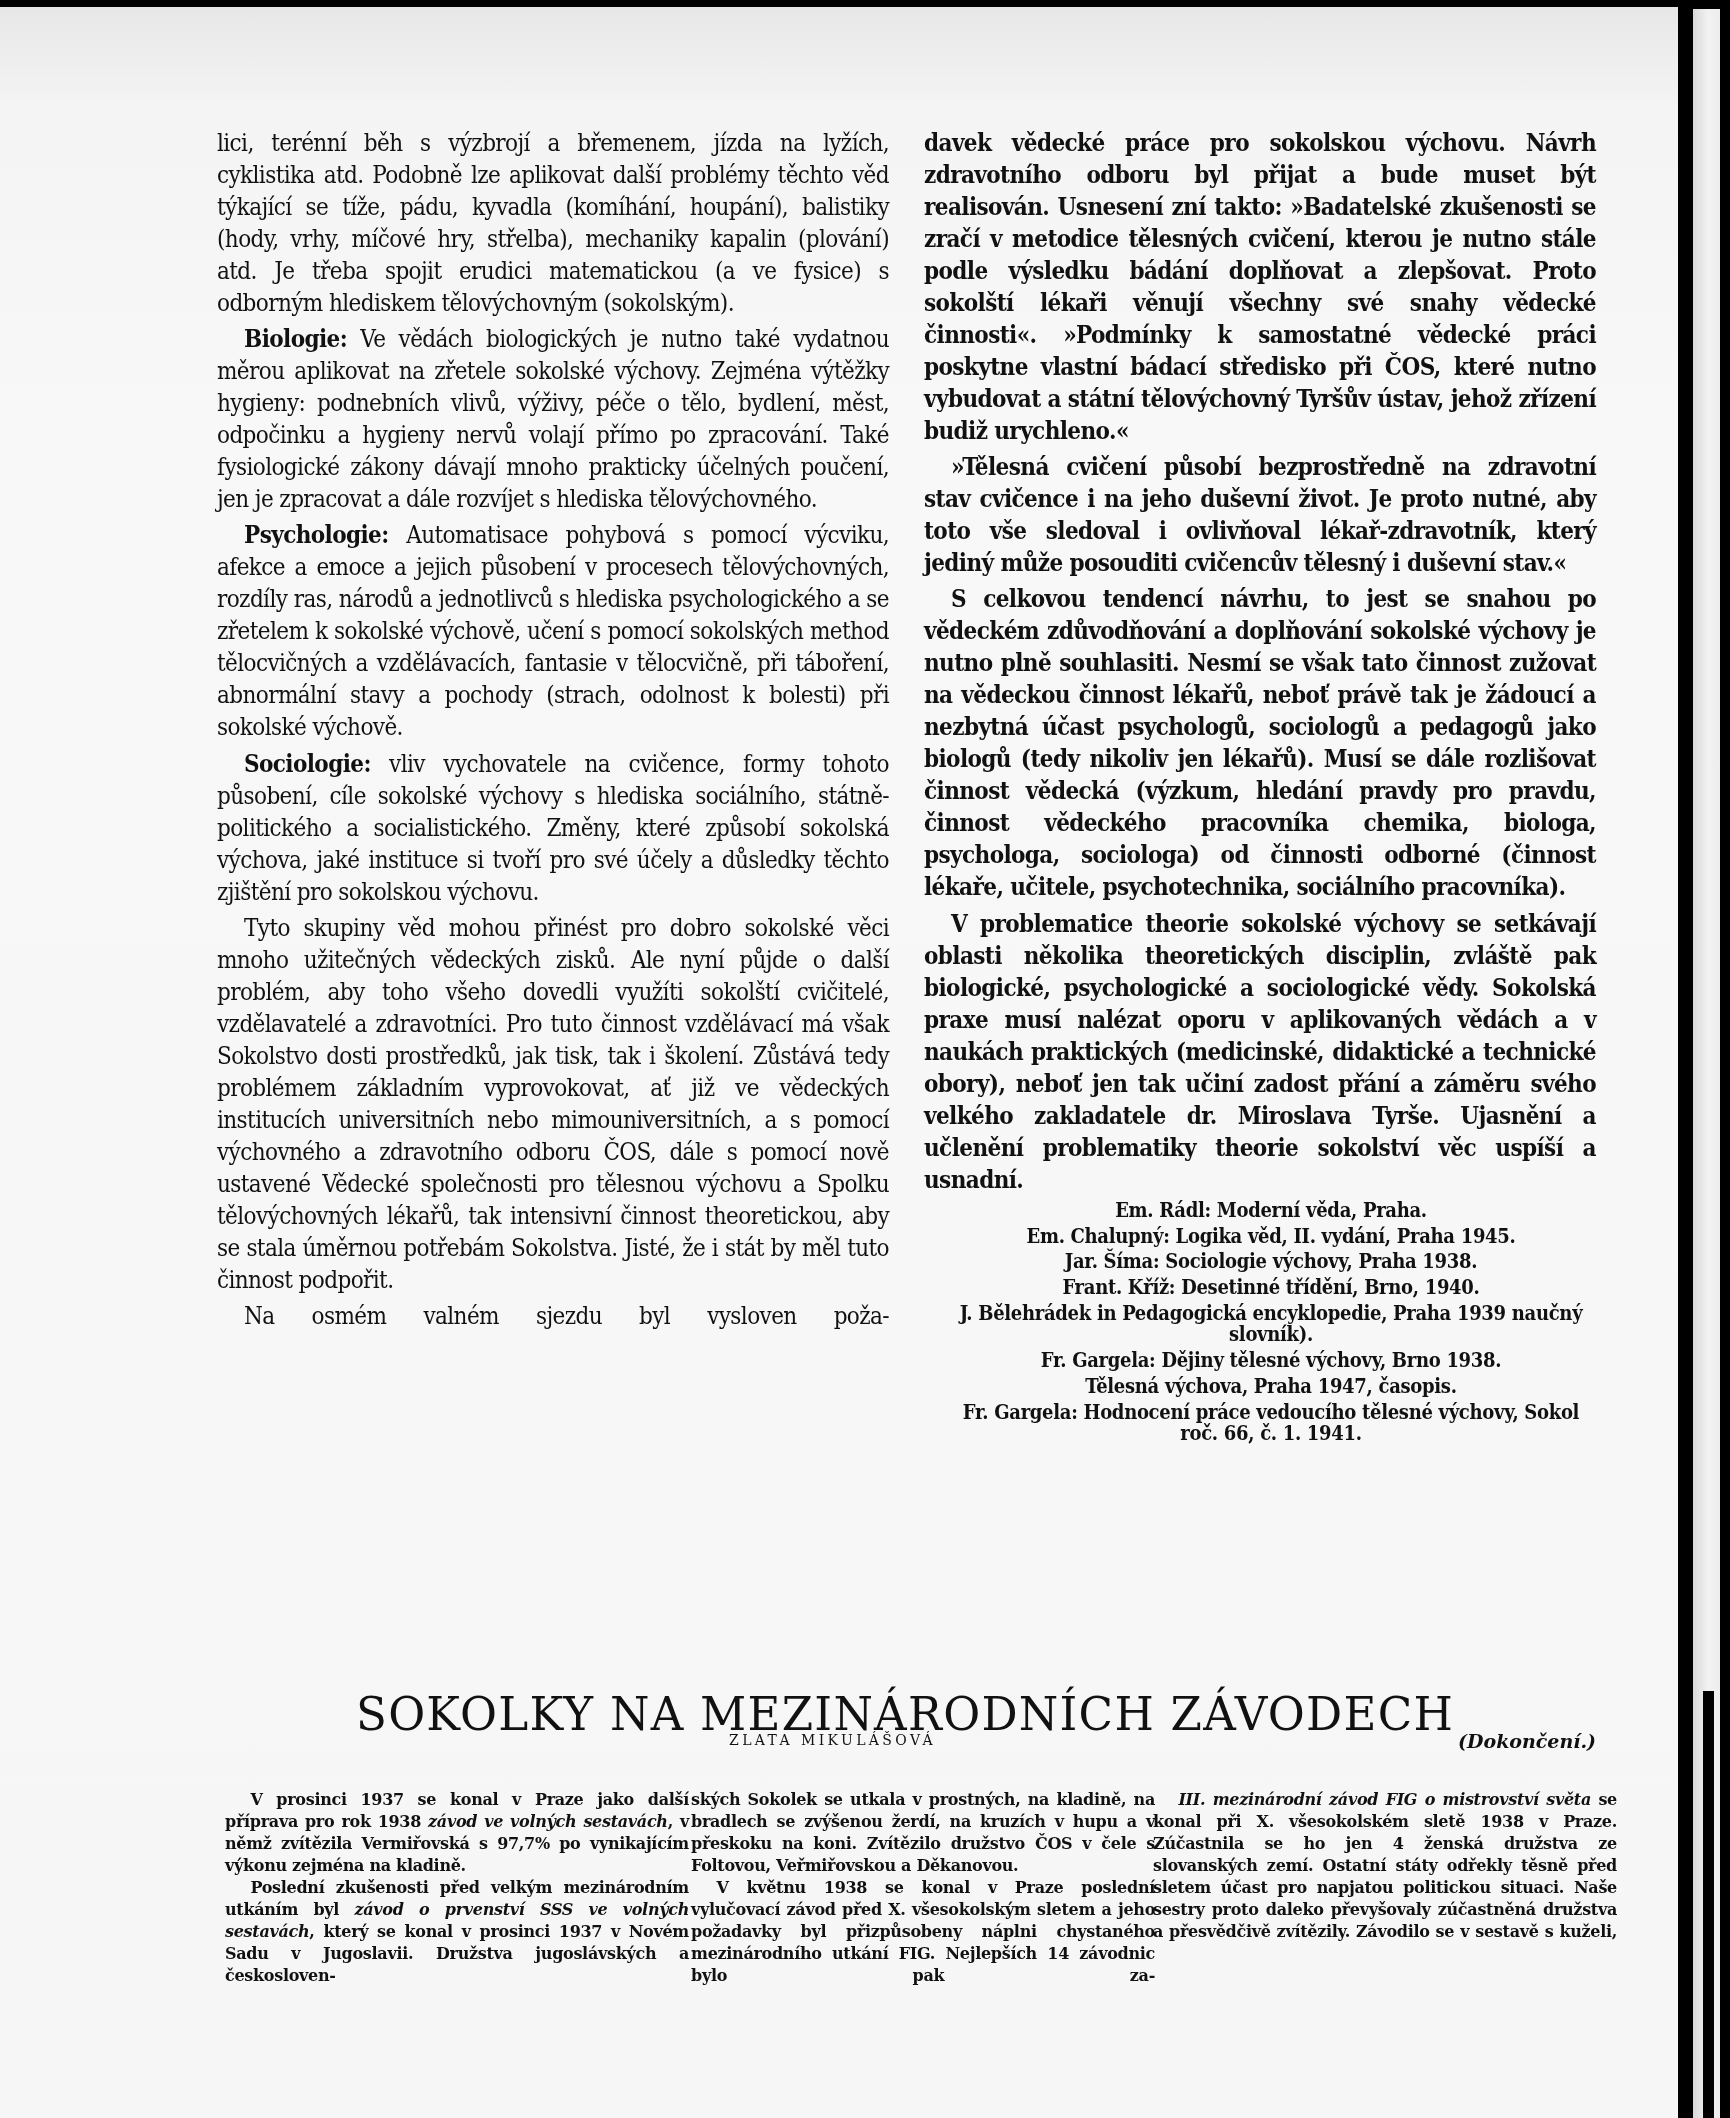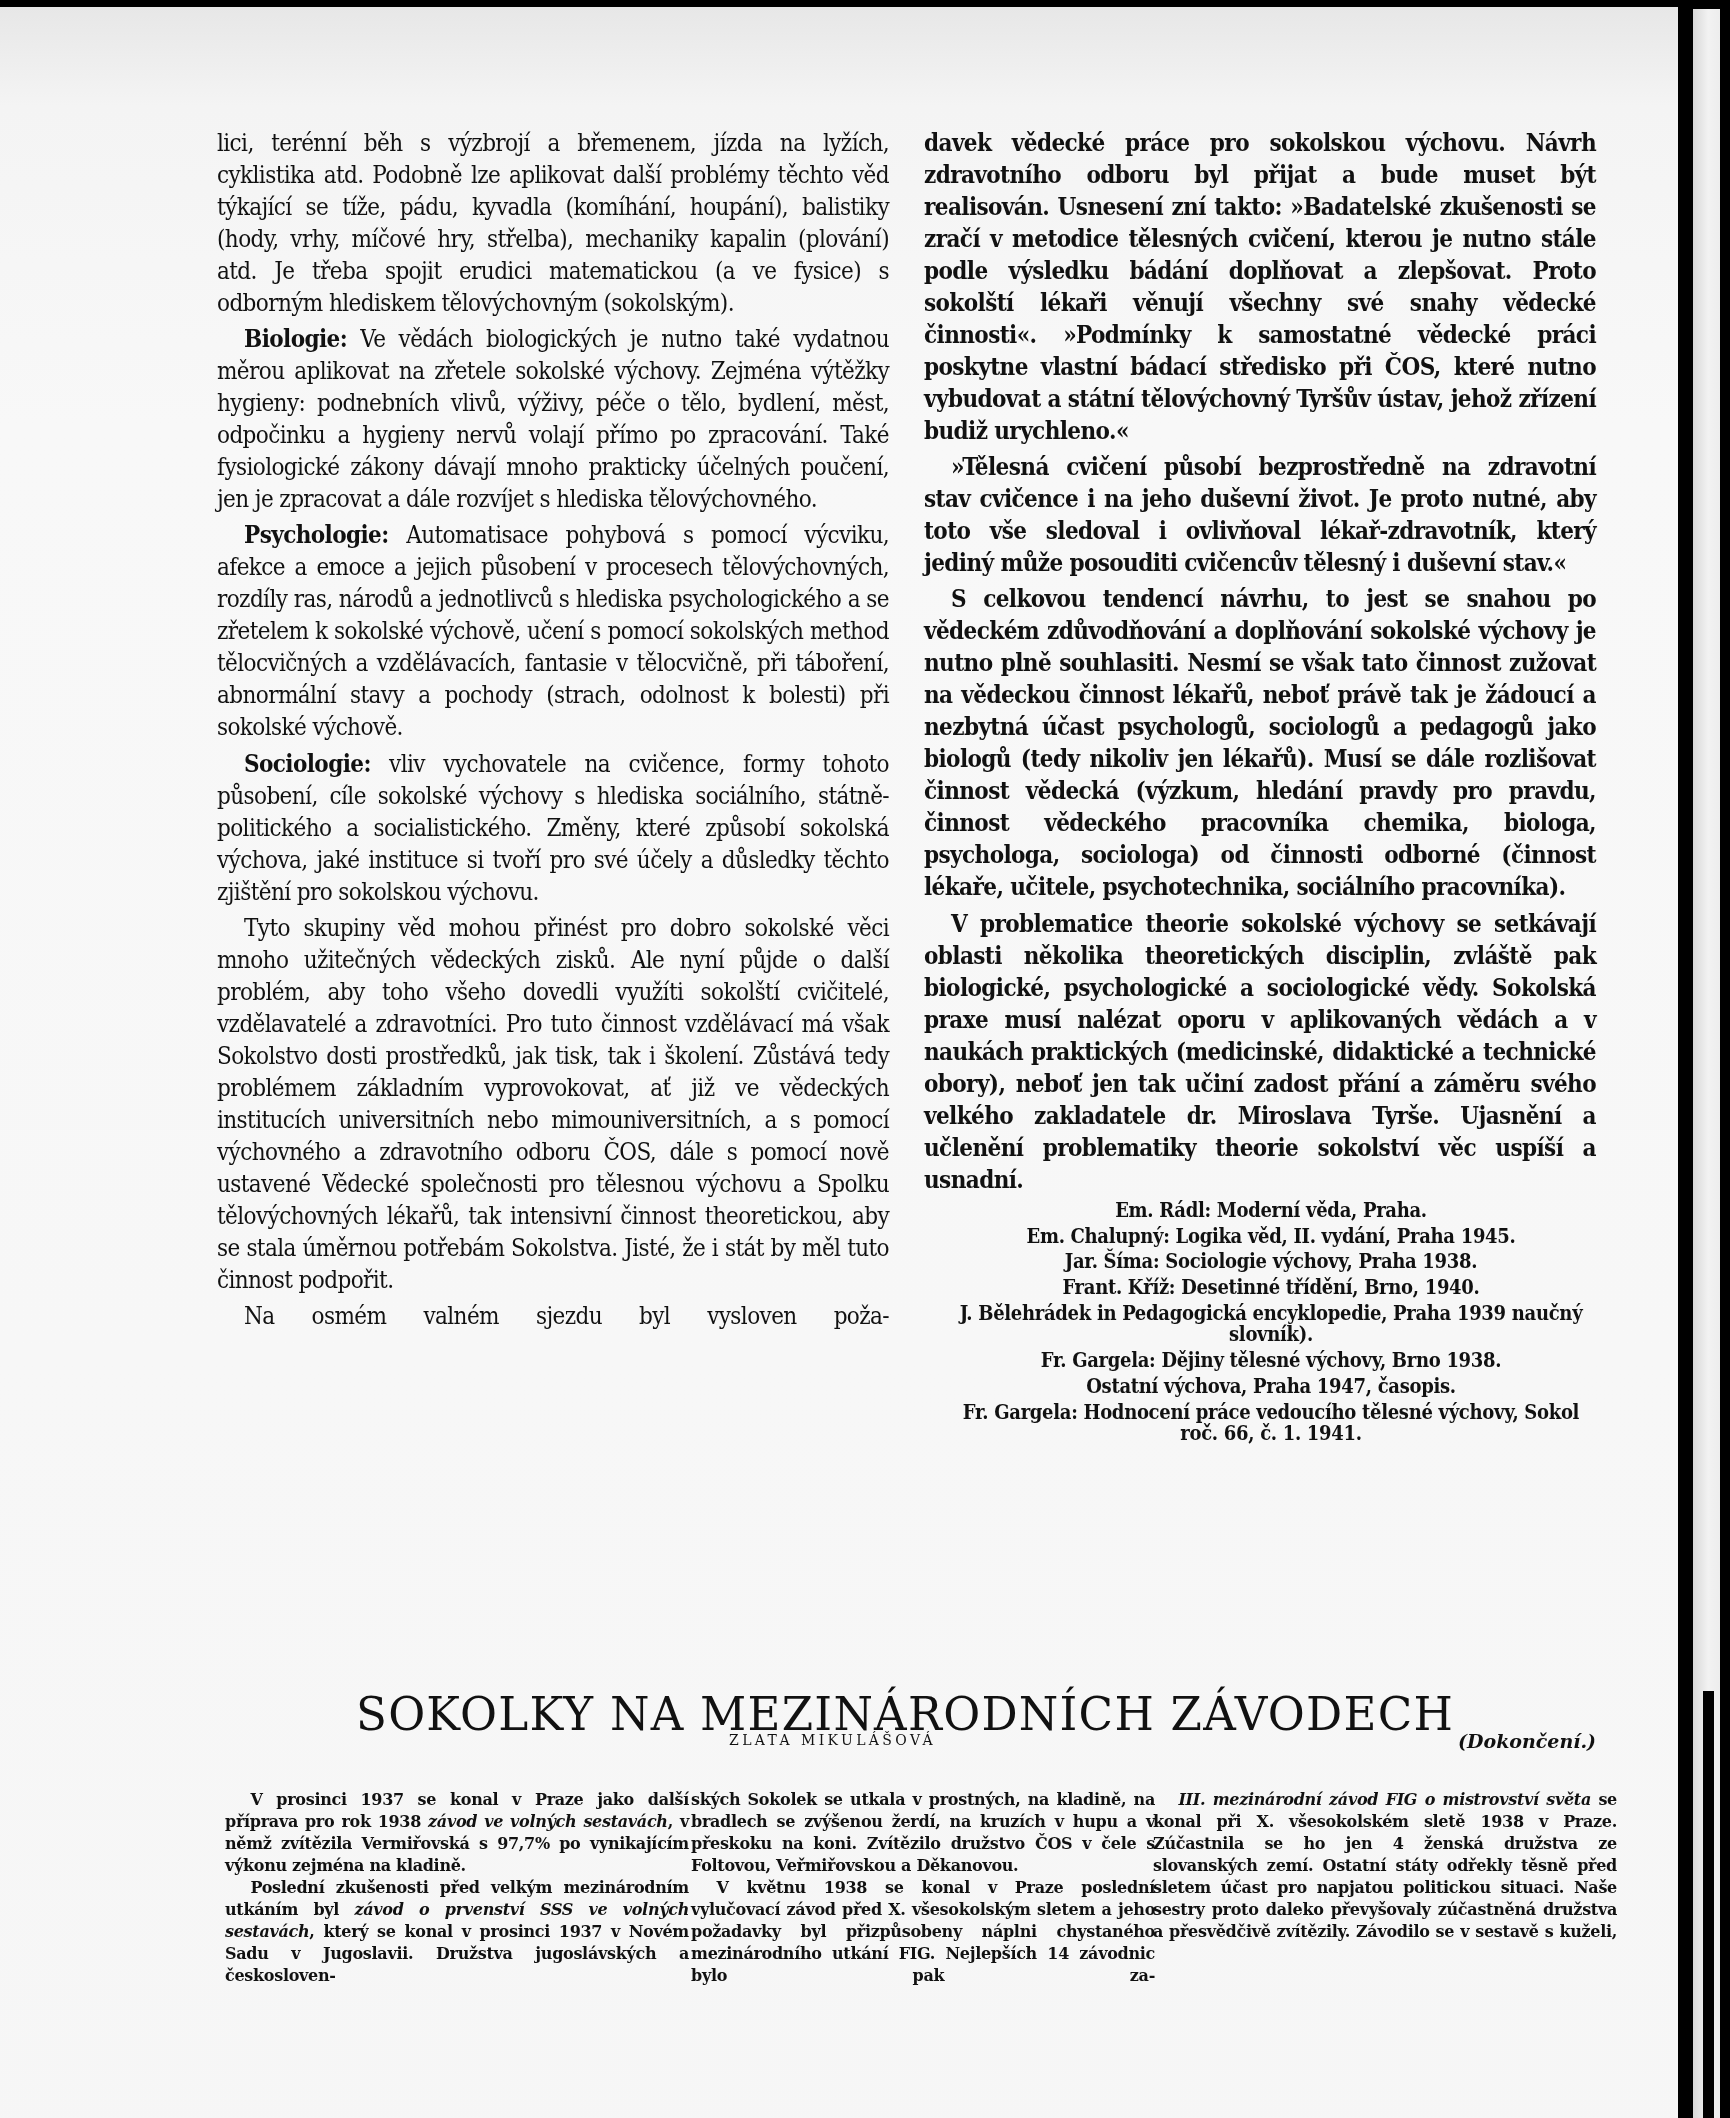--- a/index.html
+++ b/index.html
@@ -106,21 +106,21 @@
       <p class="indent">S celkovou tendencí návrhu, to jest se snahou po vědeckém zdůvodňování a doplňování sokolské výchovy je nutno plně souhlasiti. Nesmí se však tato činnost zužovat na vědeckou činnost lékařů, neboť právě tak je žádoucí a nezbytná účast psychologů, sociologů a pedagogů jako biologů (tedy nikoliv jen lékařů). Musí se dále rozlišovat činnost vědecká (výzkum, hledání pravdy pro pravdu, činnost vědeckého pracovníka chemika, biologa, psychologa, sociologa) od činnosti odborné (činnost lékaře, učitele, psychotechnika, sociálního pracovníka).</p>
       <p class="indent">V problematice theorie sokolské výchovy se setkávají oblasti několika theoretických disciplin, zvláště pak biologické, psychologické a sociologické vědy. Sokolská praxe musí nalézat oporu v aplikovaných vědách a v naukách praktických (medicinské, didaktické a technické obory), neboť jen tak učiní zadost přání a záměru svého velkého zakladatele dr. Miroslava Tyrše. Ujasnění a učlenění problematiky theorie sokolství věc uspíší a usnadní.</p>
     </div>
   <div class="lit-list" id="lit-list">
       <p class="lit-item">Em. Rádl: Moderní věda, Praha.</p>
       <p class="lit-item">Em. Chalupný: Logika věd, II. vydání, Praha 1945.</p>
       <p class="lit-item">Jar. Šíma: Sociologie výchovy, Praha 1938.</p>
       <p class="lit-item">Frant. Kříž: Desetinné třídění, Brno, 1940.</p>
       <p class="lit-item">J. Bělehrádek in Pedagogická encyklopedie, Praha 1939 naučný slovník).</p>
       <p class="lit-item">Fr. Gargela: Dějiny tělesné výchovy, Brno 1938.</p>
-      <p class="lit-item sub">Ostatní výchova, Praha 1947, časopis.</p>
+      <p class="lit-item sub">Tělesná výchova, Praha 1947, časopis.</p>
       <p class="lit-item">Fr. Gargela: Hodnocení práce vedoucího tělesné výchovy, Sokol roč. 66, č. 1. 1941.</p>
     </div>
 </div>
 
 <h1 class="article2-title">SOKOLKY NA MEZINÁRODNÍCH ZÁVODECH</h1>
 <div class="byline">ZLATA MIKULÁŠOVÁ</div>
 <div class="continued">(Dokončení.)</div>
 
 <div class="col3 c3a" id="a2-c0">
     <p class="indent"><span>V prosinci 1937 se konal v Praze jako další příprava pro rok 1938 </span><em>závod ve volných sestavách</em><span>, v němž zvítězila Vermiřovská s 97,7% po vynikajícím výkonu zejména na kladině.</span></p>

